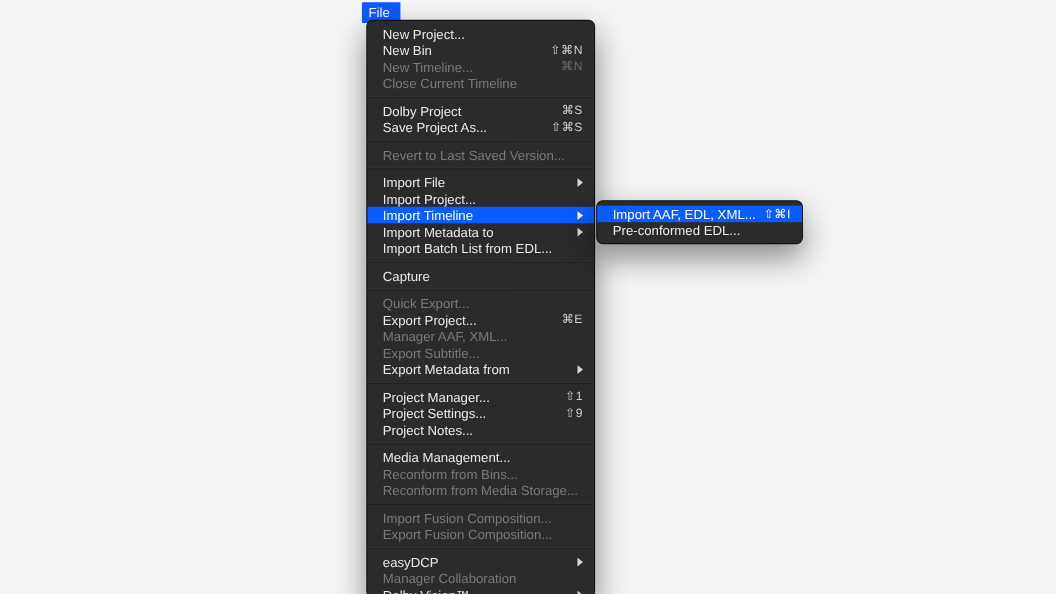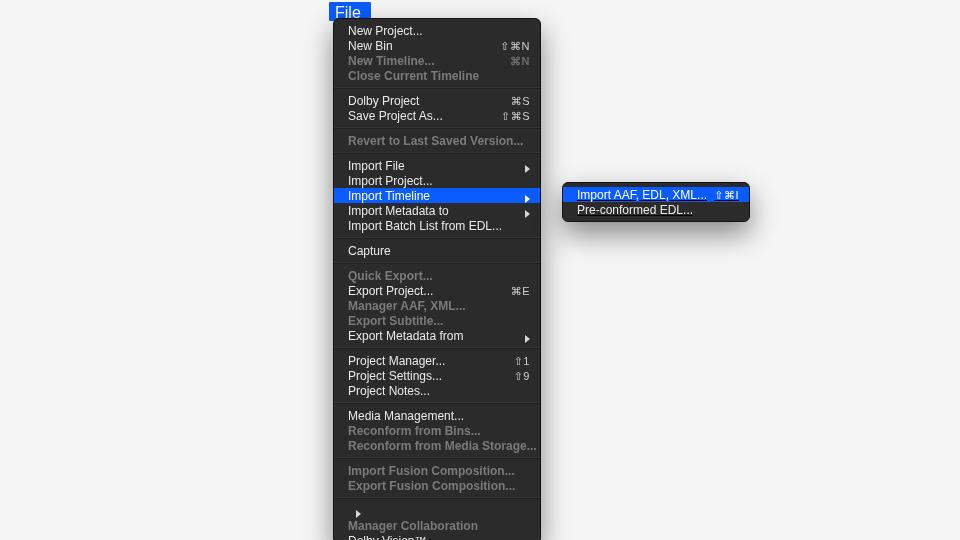--- a/index.html
+++ b/index.html
@@ -13,61 +13,60 @@
     overflow: hidden;
   }
   .menubar-btn {
     position: absolute;
     left: 329px;
     top: 2px;
     background: #0a5cff;
     color: #fff;
     padding: 2px 10px 2px 6px;
     height: 15px;
-    font-size: 16px;
+    font-size: 12px;
     border-radius: 1px;
   }
   .menu {
     position: absolute;
     background: #2b2b2b;
     border: 1px solid #141414;
     box-shadow: 0 12px 28px rgba(0,0,0,0.45);
     border-radius: 6px;
     padding: 4px 0;
   }
   .file-menu {
     left: 333px;
     top: 18px;
     width: 206px;
     max-height: 516px;
     overflow: hidden;
   }
   .submenu {
-    left: 562px;
+    left: 542px;
     top: 182px;
     width: 186px;
-    text-decoration: underline;
   }
   .item {
     display: flex;
-    align-items: flex-end;
+    align-items: center;
     height: 15px;
     padding: 0 10px 0 14px;
     color: #e9e9e9;
     white-space: nowrap;
     position: relative;
     font-size: 12px;
   }
   .item .label { flex: 1; }
   .item .shortcut {
     color: #cfcfcf;
     font-size: 11px;
     letter-spacing: 0.5px;
   }
-  .item.disabled { color: #7a7a7a; font-weight: bold; }
+  .item.disabled { color: #7a7a7a; }
   .item.disabled .shortcut { color: #6d6d6d; }
   .item.selected { background: #0a5cff; color: #fff; }
   .item.selected .shortcut { color: #fff; }
   .item .arrow {
     width: 0; height: 0;
     border-top: 4px solid transparent;
     border-bottom: 4px solid transparent;
     border-left: 5px solid #d6d6d6;
     margin-left: 8px;
   }
@@ -180,20 +179,21 @@
     </div>
     <div class="sep"></div>
     <div class="item disabled">
       <span class="label">Import Fusion Composition...</span>
     </div>
     <div class="item disabled">
       <span class="label">Export Fusion Composition...</span>
     </div>
     <div class="sep"></div>
     <div class="item">
+      <span class="label">easyDCP</span>
       <span class="arrow"></span>
     </div>
     <div class="item disabled">
       <span class="label">Manager Collaboration</span>
     </div>
     <div class="item">
       <span class="label">Dolby Vision™</span>
       <span class="arrow"></span>
     </div>
   </div>

